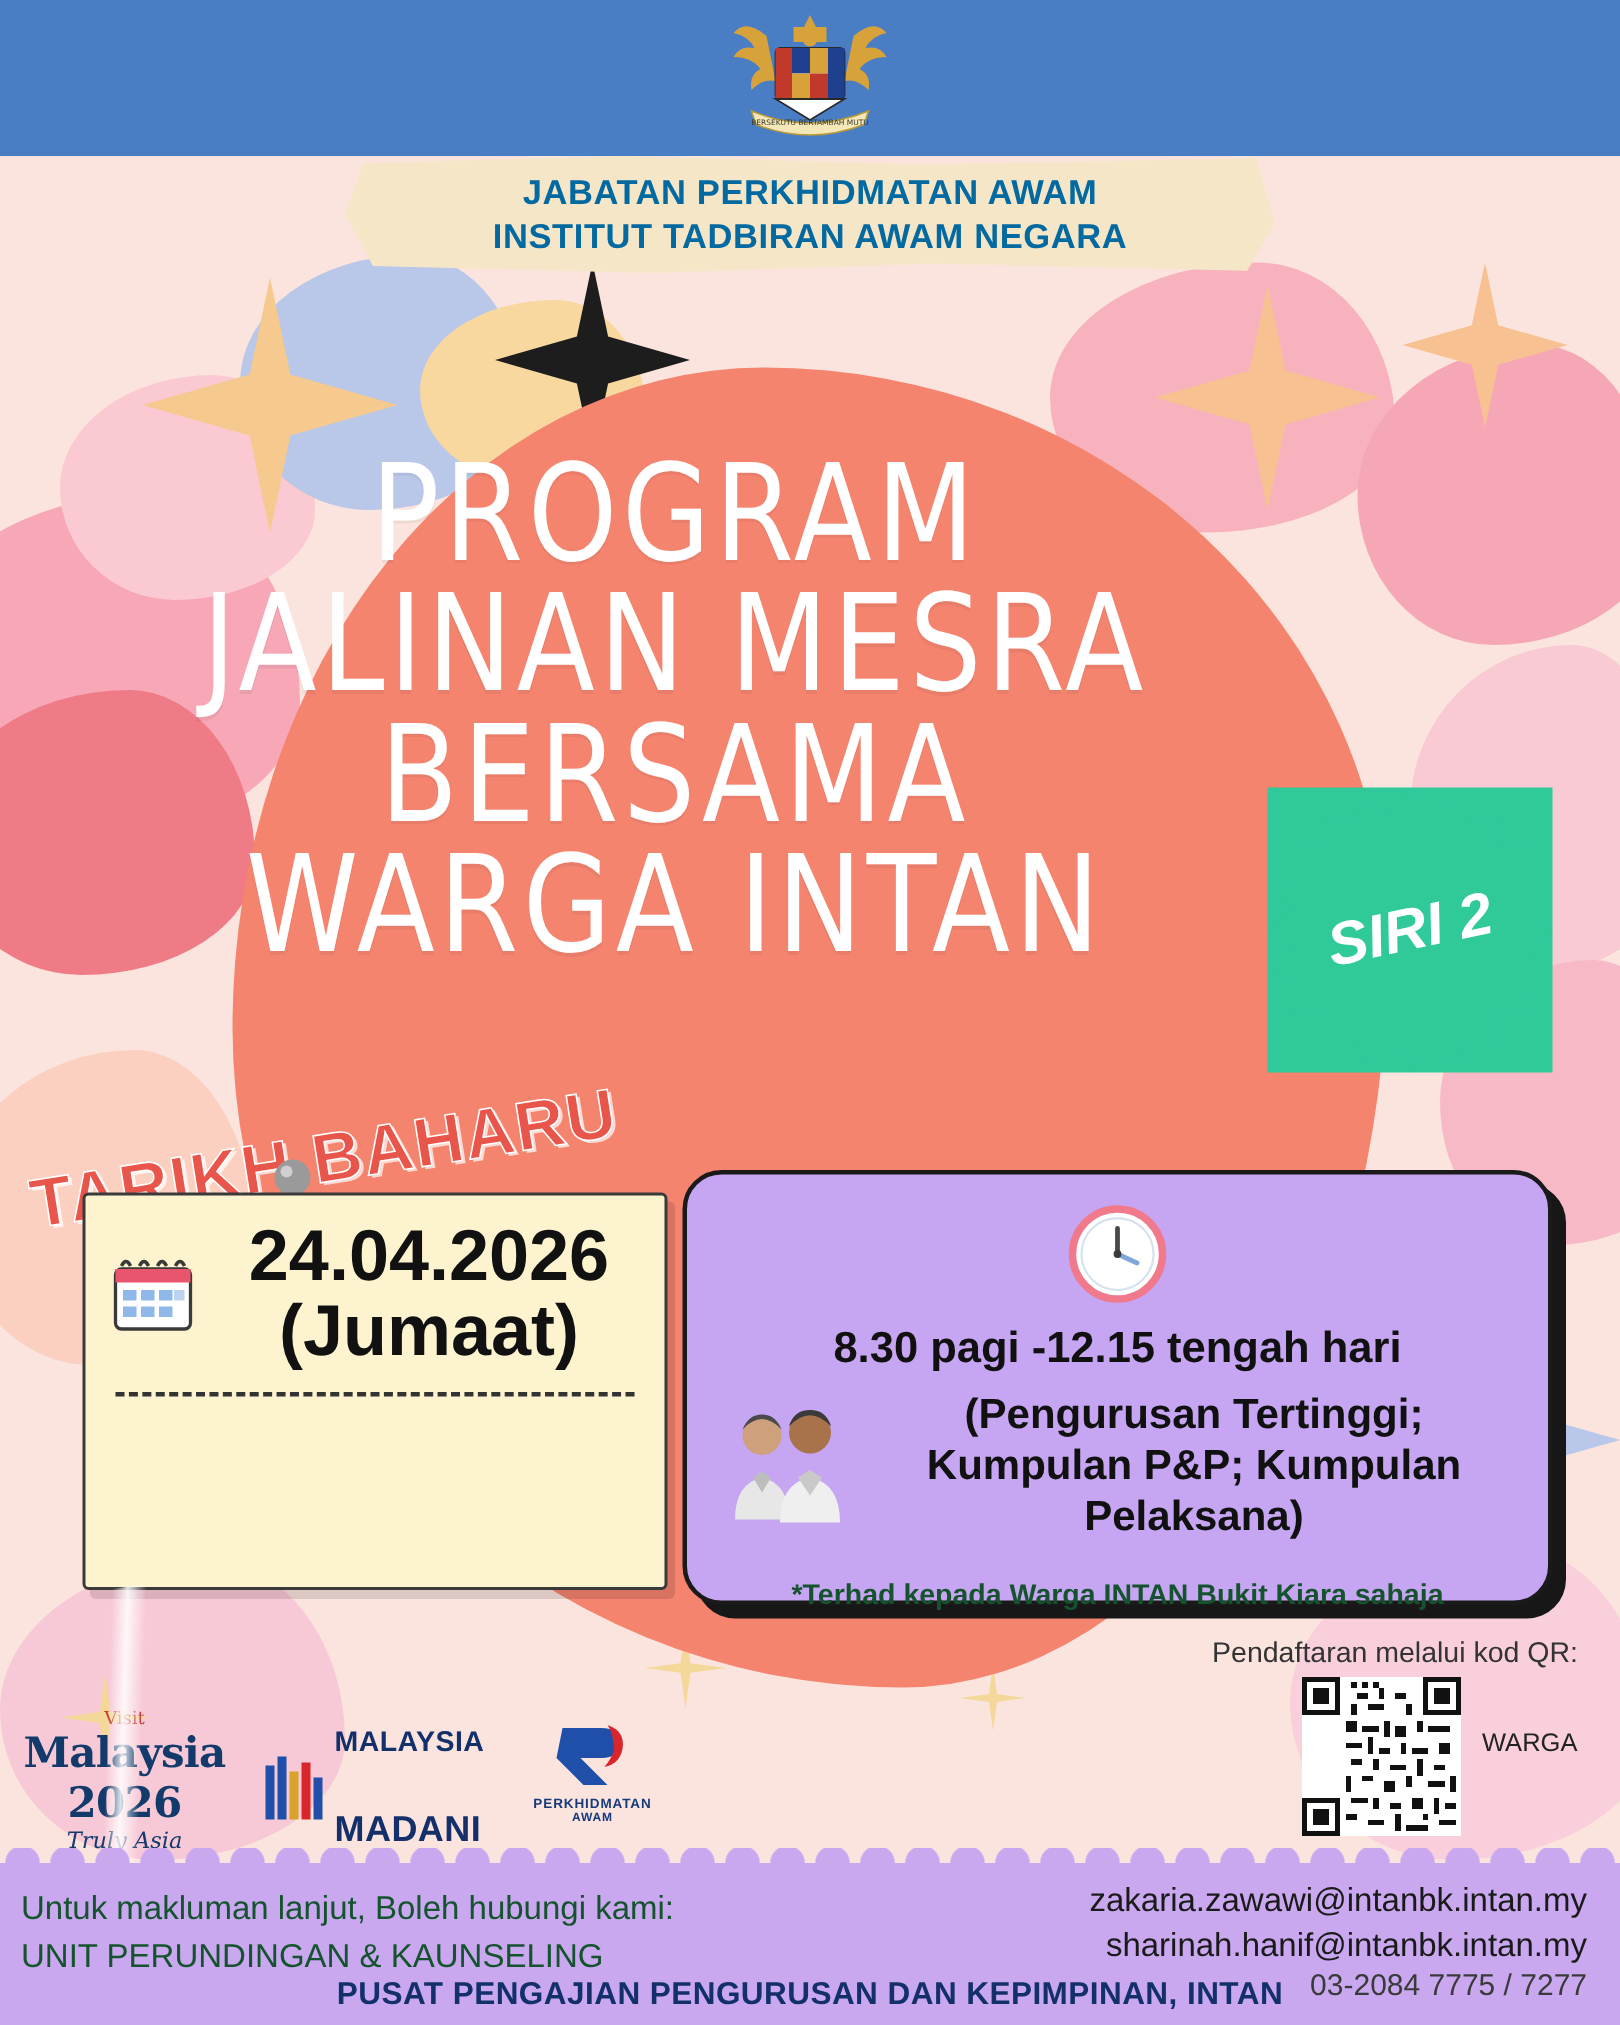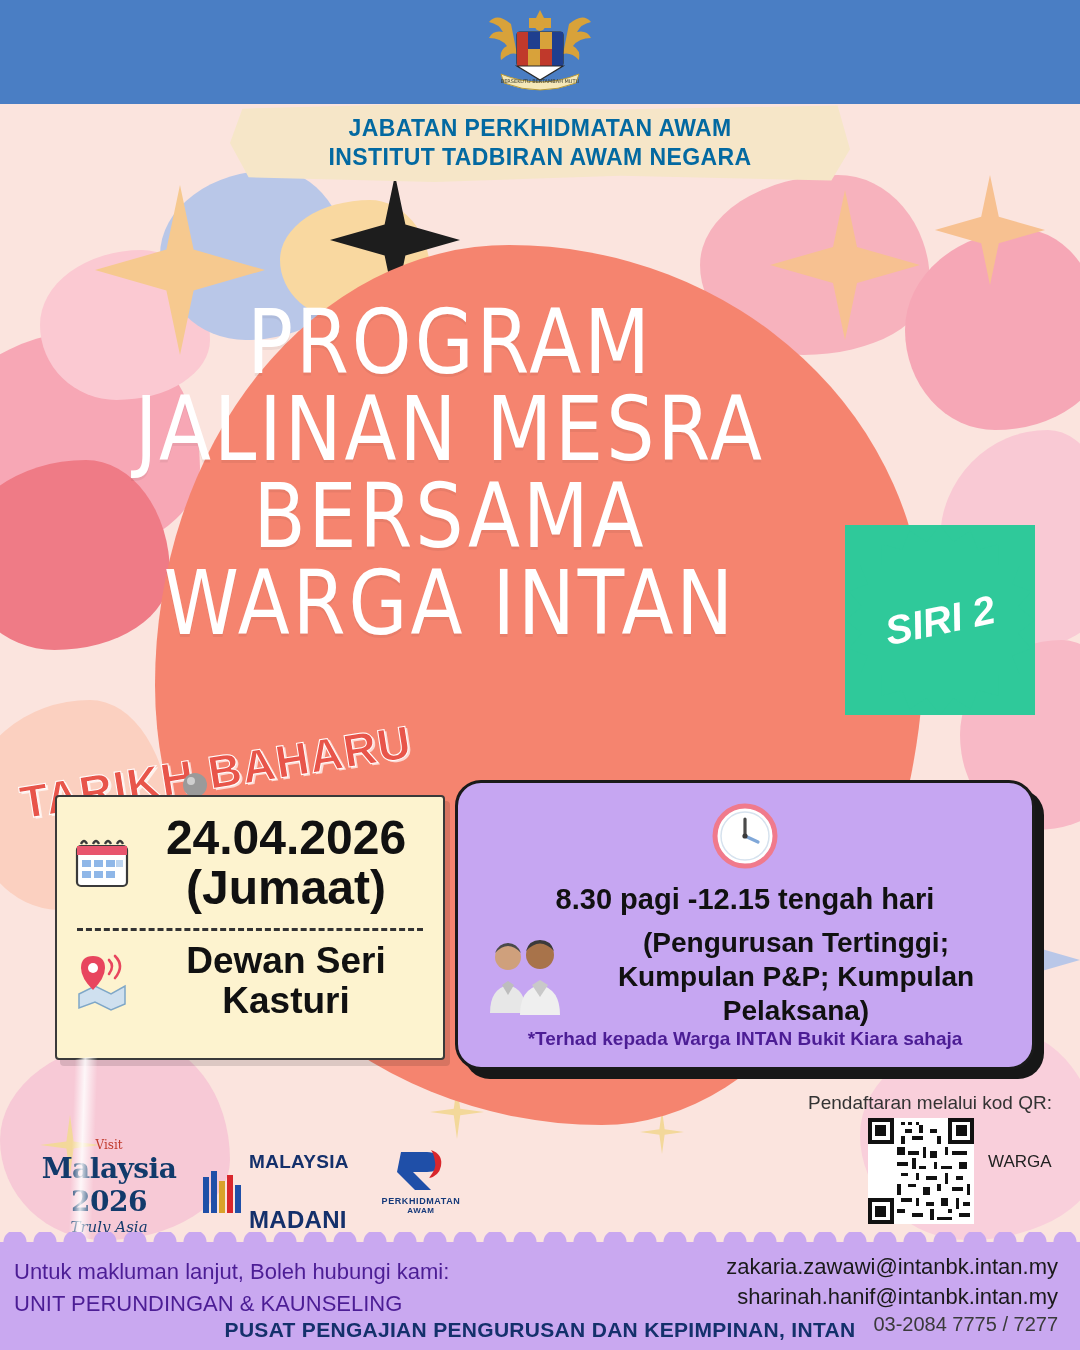--- a/index.html
+++ b/index.html
@@ -112,35 +112,35 @@
     border-radius: 26px;
     box-shadow: 9px 9px 0 #171717;
     padding: 18px 20px;
   }
   .time-head {
     display: flex; align-items: center; gap: 12px; flex-direction: column;
   }
   .time-text { font-size: 29px; font-weight: bold; color: #111; }
   .group-block { display: flex; align-items: center; gap: 10px; margin-top: 10px; }
   .group-text { font-size: 28px; font-weight: bold; color: #111; text-align: center; line-height: 1.22; flex: 1; }
-  .note { margin-top: 0; text-align: center; font-size: 19px; font-weight: bold; color: #4c1d95; }
+  .note { margin-top: 25px; text-align: center; font-size: 19px; font-weight: bold; color: #14532d; }
 
   
   .qr-label {
     position: absolute; right: 28px; top: 1092px; font-size: 19px; color: #333;
   }
   .qr {
     position: absolute; left: 868px; top: 1118px; width: 106px; height: 106px;
   }
   .qr-side {
     position: absolute; left: 988px; top: 1152px; font-size: 17px; color: #222;
   }
 
   
-  .logos { position: absolute; left: 26px; top: 1130px; width: 440px; height: 100px; text-decoration: underline; }
+  .logos { position: absolute; left: 0; top: 1130px; width: 440px; height: 100px; text-decoration: underline; }
   .logo-vm { position: absolute; left: 8px; top: 8px; width: 150px; text-align: center; }
   .vm-1 { font-family: "DejaVu Serif", serif; font-size: 12px; color: #c0392b; }
   .vm-2 { font-family: "DejaVu Serif", serif; font-size: 28px; color: #123a6b; font-weight: bold; letter-spacing: -.5px; }
   .vm-3 { font-family: "DejaVu Serif", serif; font-style: italic; font-size: 15px; color: #123a6b; }
   .logo-mm { position: absolute; left: 175px; top: 22px; display: flex; align-items: center; gap: 6px; }
   .mm-text { line-height: 1; }
   .mm-1 { font-size: 19px; font-weight: bold; color: #14306b; letter-spacing: .3px; }
   .mm-2 { font-size: 24px; font-weight: bold; color: #14306b; letter-spacing: .3px; margin-top: 37px; }
   .logo-pa { position: absolute; left: 345px; top: 18px; text-align: center; width: 100px; }
   .pa-1 { font-size: 9px; font-weight: bold; color: #163a7a; letter-spacing: .6px; }
@@ -151,21 +151,21 @@
     position: absolute; left: 0; top: 1242px; width: 1080px; height: 108px;
     background: #c9a8f0;
   }
   .footer .scallop {
     position: absolute; top: -10px; left: 0; width: 1080px; height: 20px;
     background:
       radial-gradient(circle at 15px 10px, #c9a8f0 11px, transparent 12px) repeat-x;
     background-size: 30px 20px;
   }
   .footer-left {
-    position: absolute; left: 14px; top: 14px; font-size: 22px; color: #4c1d95; line-height: 1.45;
+    position: absolute; left: 14px; top: 14px; font-size: 22px; color: #14532d; line-height: 1.45;
   }
   .footer-right {
     position: absolute; right: 22px; top: 10px; text-align: right; font-size: 22px; color: #1a1a1a; line-height: 1.35;
   }
   .footer-phone { font-size: 20px; color: #3a3a3a; }
   .footer-bottom {
     position: absolute; left: 0; bottom: 8px; width: 1080px; text-align: center;
     font-size: 21px; font-weight: bold; color: #14306b; letter-spacing: .3px;
   }
 
@@ -289,32 +289,20 @@
       </g>
     </svg>
     <div class="date-text">
       <div>24.04.2026</div>
       <div>(Jumaat)</div>
     </div>
   </div>
 
   <div class="dashed"></div>
 
-  <div class="row">
-    <svg width="62" height="62" viewBox="0 0 62 62">
-      <path d="M8 44 L24 36 L40 44 L54 36 L54 54 L40 60 L24 52 L8 58 Z" fill="#cfe0ef" stroke="#7fa7c8" stroke-width="1.5"></path>
-      <path d="M22 6 q12 0 12 12 q0 10 -12 22 q-12 -12 -12 -22 q0 -12 12 -12 Z" fill="#e8455e"></path>
-      <circle cx="22" cy="18" r="5" fill="#fff"></circle>
-      <path d="M38 10 q6 6 0 14 M44 6 q10 10 0 22" stroke="#e8455e" stroke-width="2.6" fill="none" stroke-linecap="round"></path>
-    </svg>
-    <div class="venue-text">
-      <div>Dewan Seri</div>
-      <div>Kasturi</div>
-    </div>
-  </div>
 </div>
 
 <div class="card-time">
   <div class="time-head">
     <svg width="70" height="70" viewBox="0 0 70 70">
       <circle cx="35" cy="35" r="30" fill="#ffffff" stroke="#f07a8c" stroke-width="5"></circle>
       <circle cx="35" cy="35" r="24" fill="#ffffff" stroke="#d6e2ee" stroke-width="1.5"></circle>
       <path d="M35 35 L35 18" stroke="#4a4a4a" stroke-width="3.2" stroke-linecap="round"></path>
       <path d="M35 35 L48 41" stroke="#7fa7d8" stroke-width="3.2" stroke-linecap="round"></path>
       <circle cx="35" cy="35" r="2.6" fill="#3a3a3a"></circle>

